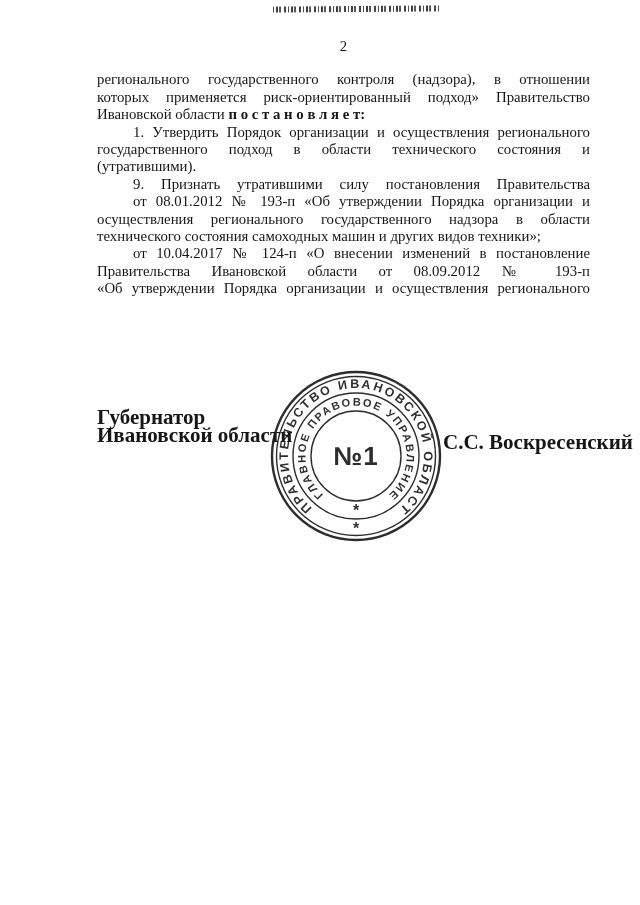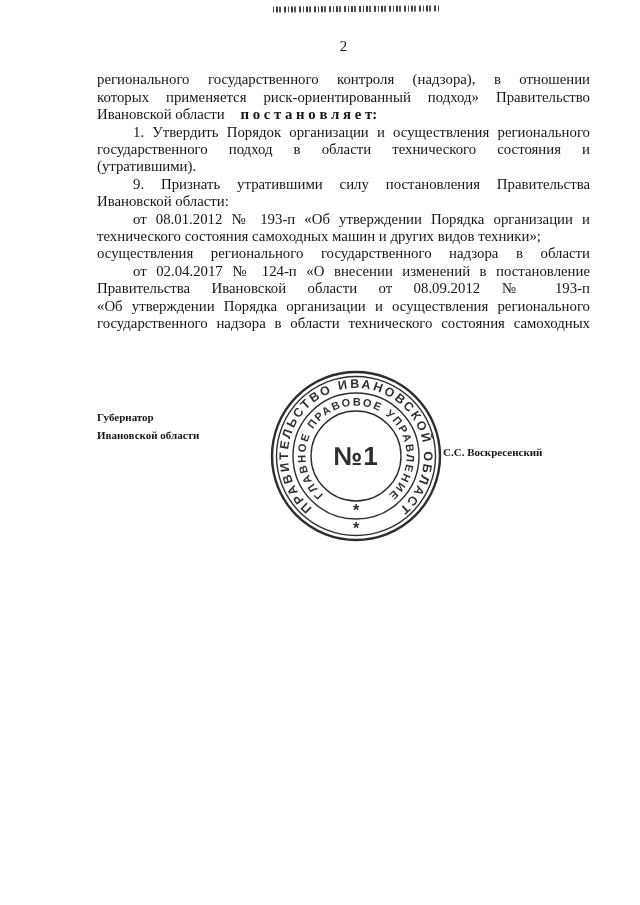--- a/index.html
+++ b/index.html
@@ -25,26 +25,26 @@
   }
   .content{
     position:absolute;left:97px;top:38px;width:493px;
     font-size:14.8px;line-height:17.4px;
   }
   .page-number{text-align:center;margin-bottom:16px;}
   .para{margin:0;}
   .line{text-align:justify;text-align-last:justify;}
   .line.ll{text-align:left;text-align-last:left;}
   .line.ind{padding-left:36px;}
-  .bold-spaced{font-weight:bold;margin-left:12px;}
+  .bold-spaced{font-weight:bold;}
   .sig{
-    position:absolute;font-weight:bold;font-size:11px;line-height:17.5px;
+    position:absolute;font-weight:bold;font-size:21px;line-height:17.5px;
   }
   .sig-left{left:97px;top:409px;}
-  .sig-right{left:443px;top:444px;}
+  .sig-right{left:443px;top:434px;}
   .stamp{
     position:absolute;left:269px;top:369px;width:174px;height:174px;
     opacity:.92;
   }
   .stamp text{
     font-family:"Liberation Sans","DejaVu Sans",sans-serif;
     font-weight:bold;
   }
 </style>
 </head>
@@ -62,34 +62,32 @@
   </div>
 
   <div class="para">
     <div class="line ind">1. Утвердить Порядок организации и осуществления регионального</div>
     <div class="line">государственного подход в области технического состояния и</div>
     <div class="line ll">(утратившими).</div>
   </div>
 
   <div class="para">
     <div class="line ind">9. Признать утратившими силу постановления Правительства</div>
-    <div class="line ll">Ивановской области:</div>
   </div>
 
   <div class="para">
     <div class="line ind">от 08.01.2012 № 193-п «Об утверждении Порядка организации и</div>
+    <div class="line">осуществления регионального государственного надзора в области</div>
     <div class="line ll">технического состояния самоходных машин и других видов техники»;</div>
-    <div class="line">осуществления регионального государственного надзора в области</div>
   </div>
 
   <div class="para">
-    <div class="line ind">от 02.04.2017 № 124-п «О внесении изменений в постановление</div>
+    <div class="line ind">от 10.04.2017 № 124-п «О внесении изменений в постановление</div>
     <div class="line">Правительства Ивановской области от 08.09.2012 № 193-п</div>
     <div class="line">«Об утверждении Порядка организации и осуществления регионального</div>
-    <div class="line">государственного надзора в области технического состояния самоходных</div>
   </div>
 </div>
 
 <div class="sig sig-left">
   <div>Губернатор</div>
   <div>Ивановской области</div>
 </div>
 
 <div class="sig sig-right">С.С. Воскресенский</div>
 

